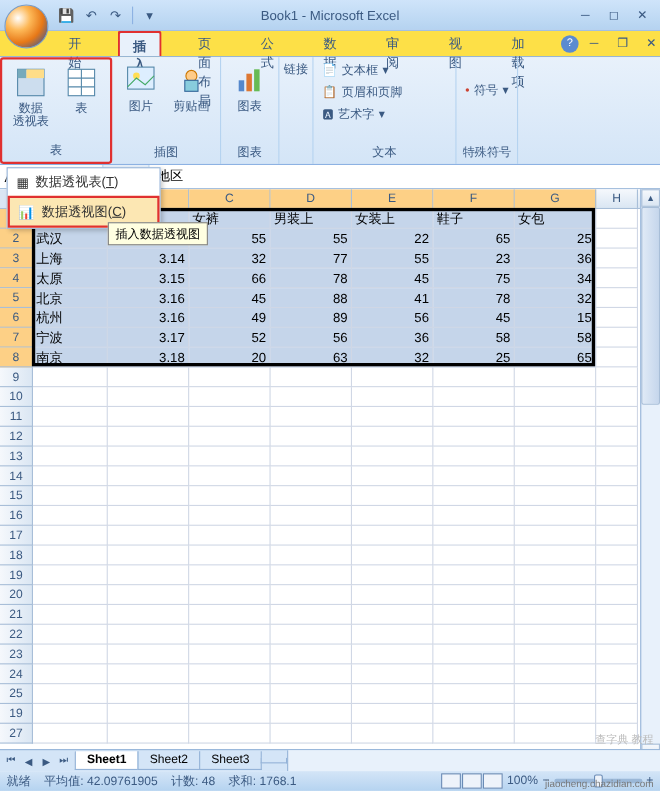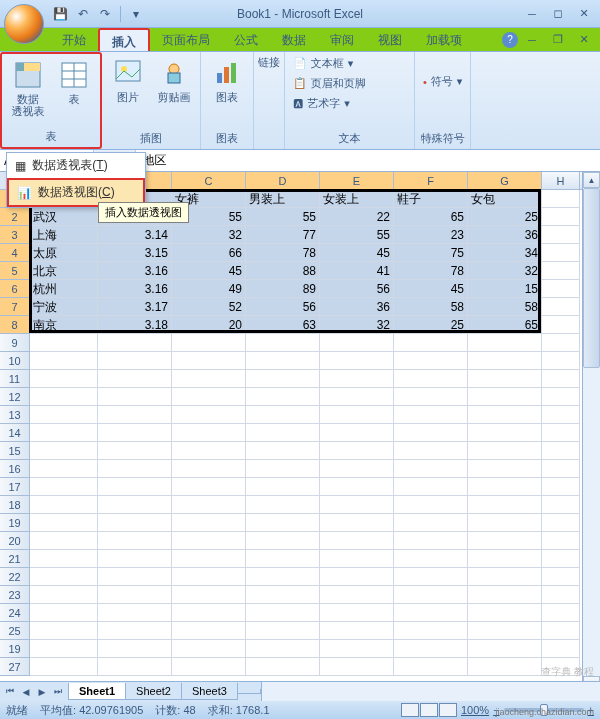--- a/index.html
+++ b/index.html
@@ -7,21 +7,21 @@
     
     .title-bar { height: 28px; background: linear-gradient(#cfe4fa, #b5d3f0); display: flex; align-items: center; position: relative; border-bottom: 1px solid #8db2e3; }
     .office-orb { width: 40px; height: 40px; border-radius: 50%; background: radial-gradient(circle at 30% 30%, #fff, #fdb857 30%, #e77817 60%, #3b5998 90%); position: absolute; left: 4px; top: 4px; z-index: 100; border: 1px solid #7a9cc6; }
     .qat { margin-left: 52px; display: flex; gap: 4px; align-items: center; height: 100%; }
     .qat-btn { width: 18px; height: 18px; display: flex; align-items: center; justify-content: center; font-size: 12px; color: #3b5a82; }
     .qat-sep { width: 1px; height: 16px; background: #8db2e3; margin: 0 2px; }
     .title-text { position: absolute; left: 50%; transform: translateX(-50%); font-size: 12px; color: #3b5a82; }
     .win-controls { position: absolute; right: 4px; display: flex; gap: 2px; }
     .win-btn { width: 24px; height: 16px; display: flex; align-items: center; justify-content: center; font-size: 11px; color: #3b5a82; border: 1px solid transparent; }
     
-    .tabs-row { height: 24px; background: #84cc16; display: flex; padding-left: 50px; font-size: 12px; border-bottom: 1px solid #8db2e3; }
+    .tabs-row { height: 24px; background: #fde047; display: flex; padding-left: 50px; font-size: 12px; border-bottom: 1px solid #8db2e3; gap: 21px; }
     .tab { padding: 4px 12px; color: #3b5a82; cursor: pointer; }
     .tab.active { background: #e8f1fb; border: 2px solid #e03030; border-bottom: none; border-radius: 3px 3px 0 0; font-weight: bold; }
     .win2-controls { margin-left: auto; display: flex; gap: 2px; align-items: center; padding-right: 4px; }
     .help-btn { width: 16px; height: 16px; border-radius: 50%; background: #5b8bd0; color: #fff; font-size: 10px; display: flex; align-items: center; justify-content: center; }
     
     .ribbon { height: 98px; background: linear-gradient(#e8f1fb, #d4e5f7); display: flex; border-bottom: 1px solid #8db2e3; }
     .rib-group { border-right: 1px solid #b5d3f0; padding: 2px 4px; display: flex; flex-direction: column; }
     .rib-group.hl { border: 2px solid #e03030; border-radius: 3px; }
     .rib-items { flex: 1; display: flex; gap: 2px; }
     .rib-label { font-size: 11px; color: #3b5a82; text-align: center; padding: 1px 0; }
@@ -62,21 +62,21 @@
     .active-cell-marker { position: absolute; background: #fff; pointer-events: none; }
     
     .sheet-tabs { position: absolute; bottom: 18px; left: 0; right: 0; height: 20px; background: #d4e5f7; display: flex; align-items: center; font-size: 11px; border-top: 1px solid #94b3d8; }
     .nav-btns { display: flex; padding: 0 2px; border-right: 1px solid #94b3d8; }
     .nav-btn { width: 16px; height: 16px; display: flex; align-items: center; justify-content: center; color: #3b5a82; font-size: 9px; }
     .sheet-tab { padding: 2px 10px; border: 1px solid #94b3d8; border-top: none; margin-left: -1px; background: #d4e5f7; }
     .sheet-tab.active { background: #fff; font-weight: bold; }
     .hscroll-stub { flex: 1; background: #e8f1fb; border-left: 1px solid #94b3d8; height: 100%; }
     
     .status-bar { position: absolute; bottom: 0; left: 0; right: 0; height: 18px; background: linear-gradient(#d4e5f7, #b5d3f0); display: flex; align-items: center; font-size: 11px; color: #3b5a82; padding: 0 6px; gap: 12px; }
-    .zoom-area { margin-left: auto; display: flex; gap: 4px; align-items: center; text-decoration: underline; }
+    .zoom-area { margin-left: auto; display: flex; gap: 4px; align-items: center; }
     .zoom-slider { width: 80px; height: 4px; background: #9bb8d8; position: relative; border-radius: 2px; }
     .zoom-thumb { position: absolute; left: 50%; top: -4px; width: 8px; height: 12px; background: #eef3fa; border: 1px solid #6a8bb5; border-radius: 2px; transform: translateX(-50%); }
     .view-btns { display: flex; gap: 1px; }
     .view-btn { width: 18px; height: 14px; border: 1px solid #6a8bb5; background: #eef3fa; }
     
     .vscroll-stub { width: 18px; background: #e8f1fb; border-left: 1px solid #94b3d8; display: flex; flex-direction: column; }
     .vscroll-btn { height: 16px; background: linear-gradient(#f5f8fc,#dae6f3); border: 1px solid #a8bed8; display: flex; align-items: center; justify-content: center; font-size: 8px; color: #3b5a82; }
     .vscroll-track { flex: 1; }
     .vscroll-thumb { height: 180px; background: linear-gradient(90deg,#e0eaf6,#c5d6ec); border: 1px solid #a8bed8; border-radius: 2px; }
     

